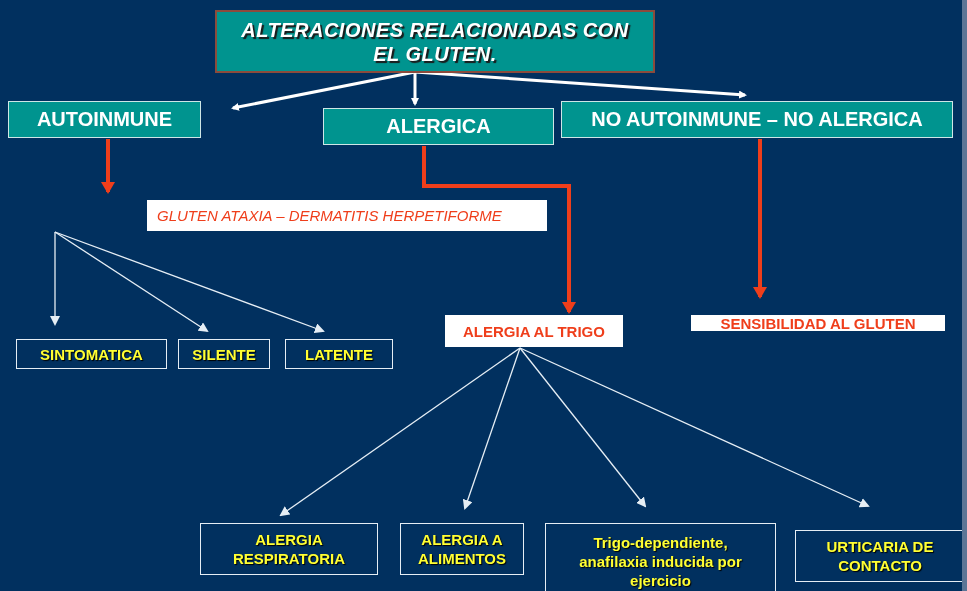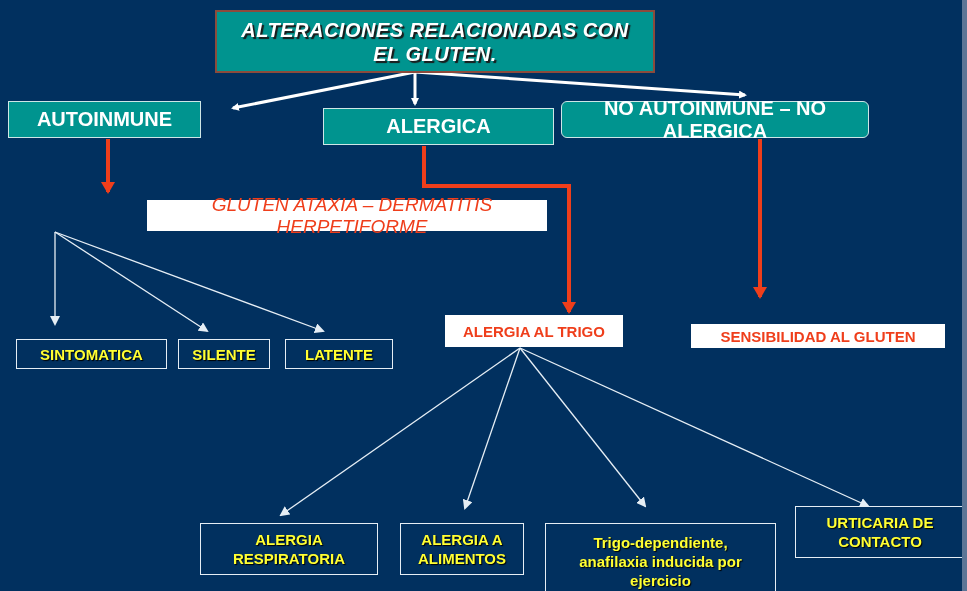--- a/index.html
+++ b/index.html
@@ -55,52 +55,52 @@
   <div class="box title" style="left:215px; top:10px; width:440px; height:63px; padding:0 20px;">
     <span>ALTERACIONES RELACIONADAS CON EL GLUTEN.</span>
   </div>
 
   <div class="box teal" style="left:8px; top:101px; width:193px; height:37px; font-size:20px;">
     <span>AUTOINMUNE</span>
   </div>
   <div class="box teal" style="left:323px; top:108px; width:231px; height:37px; font-size:20px;">
     <span>ALERGICA</span>
   </div>
-  <div class="box teal" style="left:561px; top:101px; width:308px; height:37px; font-size:20px;border-radius:6px;">
+  <div class="box teal" style="left:561px; top:101px; width:392px; height:37px; font-size:20px;">
     <span>NO AUTOINMUNE – NO ALERGICA</span>
   </div>
 
-  <div class="box white" style="left:147px; top:200px; width:400px; height:31px; font-size:19px; font-weight:normal; font-style:italic; justify-content:flex-start; padding-left:10px;">
+  <div class="box white" style="left:147px; top:200px; width:400px; height:31px; font-size:15px; font-weight:normal; font-style:italic; justify-content:flex-start; padding-left:10px;">
     <span>GLUTEN ATAXIA – DERMATITIS HERPETIFORME</span>
   </div>
 
   <div class="box navy" style="left:16px; top:339px; width:151px; height:30px;">
     <span>SINTOMATICA</span>
   </div>
   <div class="box navy" style="left:178px; top:339px; width:92px; height:30px;">
     <span>SILENTE</span>
   </div>
   <div class="box navy" style="left:285px; top:339px; width:108px; height:30px;">
     <span>LATENTE</span>
   </div>
 
   <div class="box white" style="left:445px; top:315px; width:178px; height:32px; font-size:15px;">
     <span>ALERGIA AL TRIGO</span>
   </div>
-  <div class="box white" style="left:691px; top:324px; width:254px; height:24px; font-size:15px;">
+  <div class="box white" style="left:691px; top:315px; width:254px; height:16px; font-size:15px;">
     <span>SENSIBILIDAD AL GLUTEN</span>
   </div>
 
   <div class="box navy" style="left:200px; top:523px; width:178px; height:52px; padding:0 8px;">
     <span>ALERGIA RESPIRATORIA</span>
   </div>
   <div class="box navy" style="left:400px; top:523px; width:124px; height:52px; padding:0 10px;">
     <span>ALERGIA A ALIMENTOS</span>
   </div>
   <div class="box navy" style="left:545px; top:523px; width:231px; height:76px; padding:0 20px;">
     <span>Trigo-dependiente, anafilaxia inducida por ejercicio</span>
   </div>
-  <div class="box navy" style="left:795px; top:506px; width:170px; height:52px; padding:0 22px;">
+  <div class="box navy" style="left:795px; top:530px; width:170px; height:52px; padding:0 22px;">
     <span>URTICARIA DE CONTACTO</span>
   </div>
 
   <div class="edge-right"></div>
 </div>
 
 </body></html>

